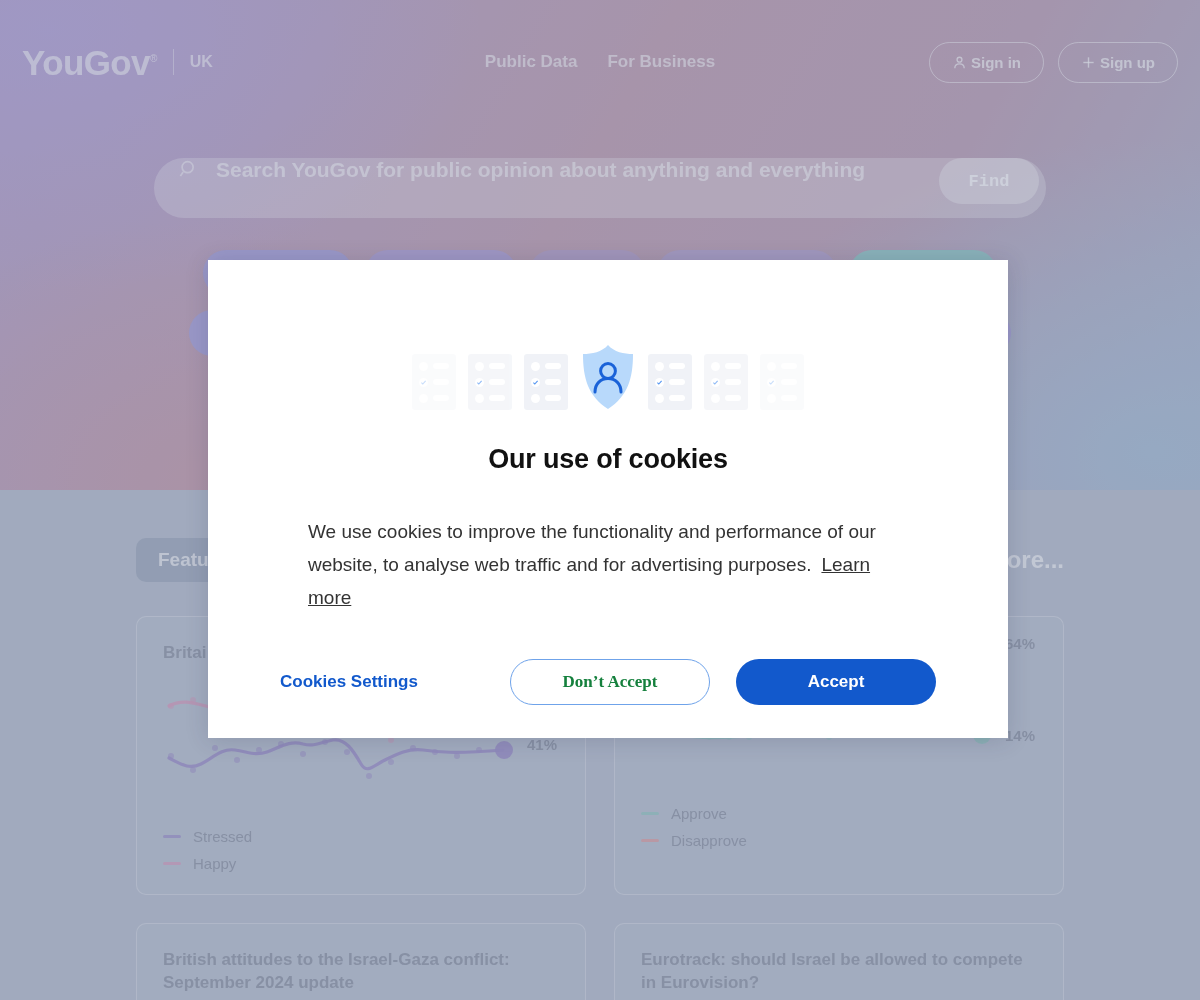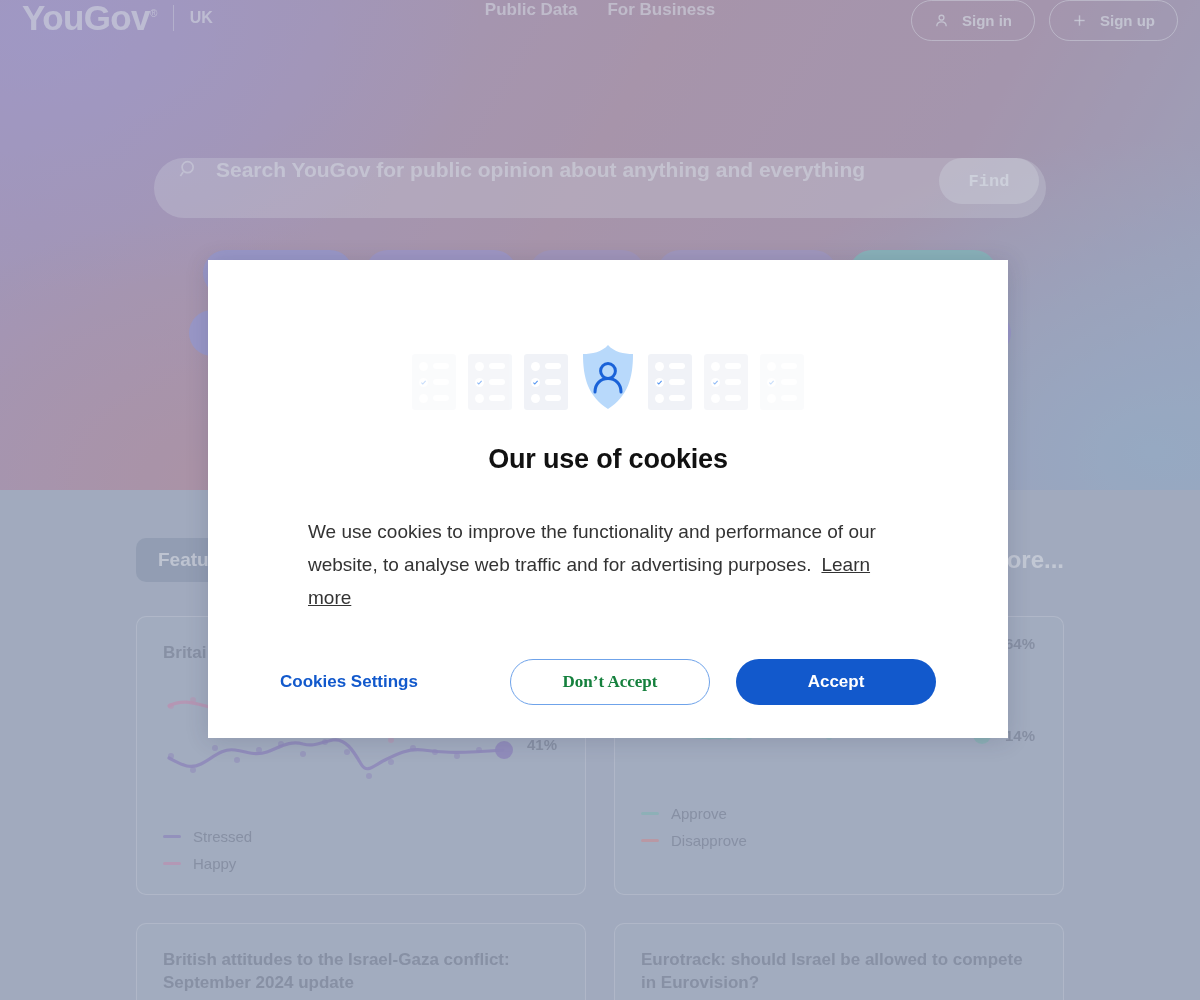--- a/index.html
+++ b/index.html
@@ -18,22 +18,22 @@
     position: absolute; left: 0; top: 0; width: 1200px; height: 490px;
     background:
       radial-gradient(ellipse 700px 420px at 4% 6%,   rgba(167,146,210,0.95) 0%, rgba(167,146,210,0) 62%),
       radial-gradient(ellipse 760px 520px at 96% 92%, rgba(150,178,206,0.95) 0%, rgba(150,178,206,0) 60%),
       radial-gradient(ellipse 620px 420px at 18% 98%, rgba(189,137,152,0.90) 0%, rgba(189,137,152,0) 62%),
       linear-gradient(120deg, #a98fc0 0%, #b58ba2 46%, #b08ca6 70%, #9fa7c4 100%);
   }
 
   
   .nav {
-    position: absolute; left: 0; top: 0; width: 1200px; height: 100px;
-    display: flex; align-items: flex-start; z-index: 3;
+    position: absolute; left: 0; top: 12px; width: 1200px; height: 100px;
+    display: flex; align-items: center; z-index: 3;
   }
   .brand { display: flex; align-items: center; margin-left: 22px; }
   .logo {
     font-size: 35px; font-weight: 700; letter-spacing: -0.6px;
     color: rgba(255,255,255,0.62); position: relative; line-height: 1;
   }
   .logo sup { font-size: 10px; vertical-align: super; font-weight: 400; }
   .divider { width: 1px; height: 26px; background: rgba(255,255,255,0.42); margin: 0 16px; }
   .locale { font-size: 16px; font-weight: 600; color: rgba(255,255,255,0.62); }
 
@@ -41,21 +41,21 @@
     position: absolute; left: 50%; transform: translateX(-50%);
     display: flex; gap: 30px;
   }
   .nav-link {
     font-size: 17px; font-weight: 700; color: rgba(255,255,255,0.62);
     cursor: pointer; white-space: nowrap;
   }
 
   .nav-actions { position: absolute; right: 22px; display: flex; gap: 14px; }
   .pill-btn {
-    display: flex; align-items: center; gap: 13px;
+    display: flex; align-items: center; gap: 4px;
     border: 1px solid rgba(255,255,255,0.52); border-radius: 30px;
     padding: 11px 22px; color: rgba(255,255,255,0.72);
     font-size: 15px; font-weight: 700; cursor: pointer; background: transparent;
     white-space: nowrap;
   }
   .pill-btn svg { display: block; }
 
   
   .search-wrap {
     position: absolute; left: 154px; top: 158px; width: 892px; height: 60px;

